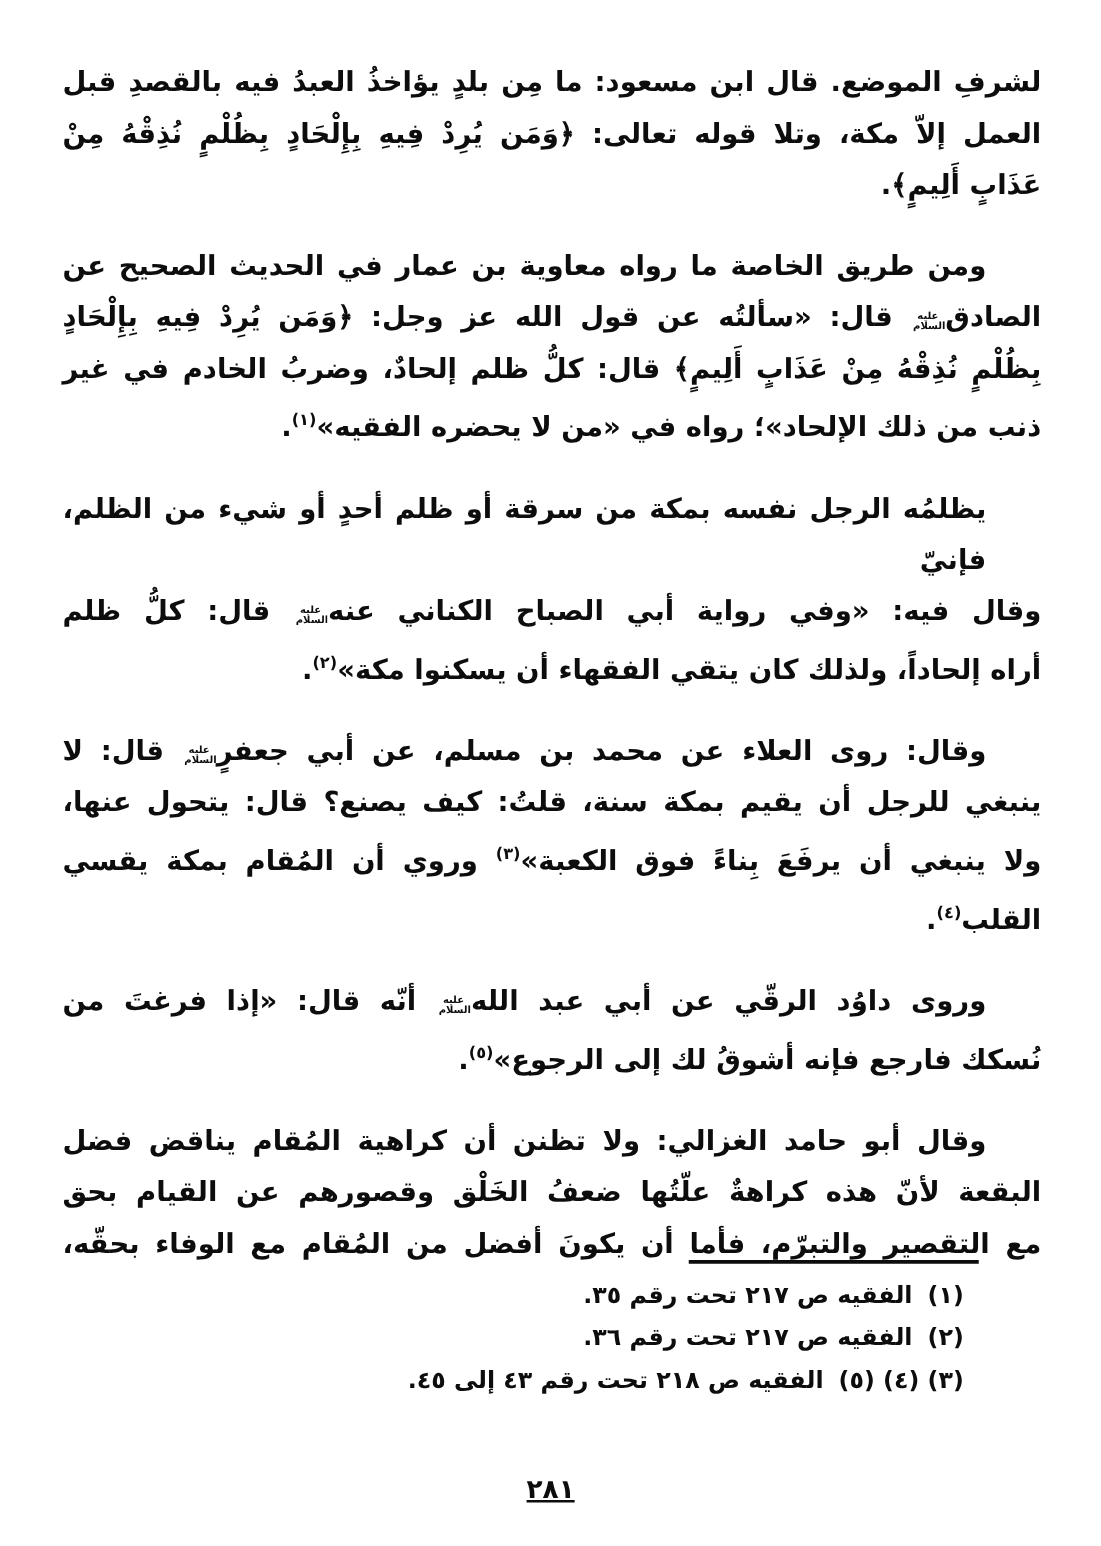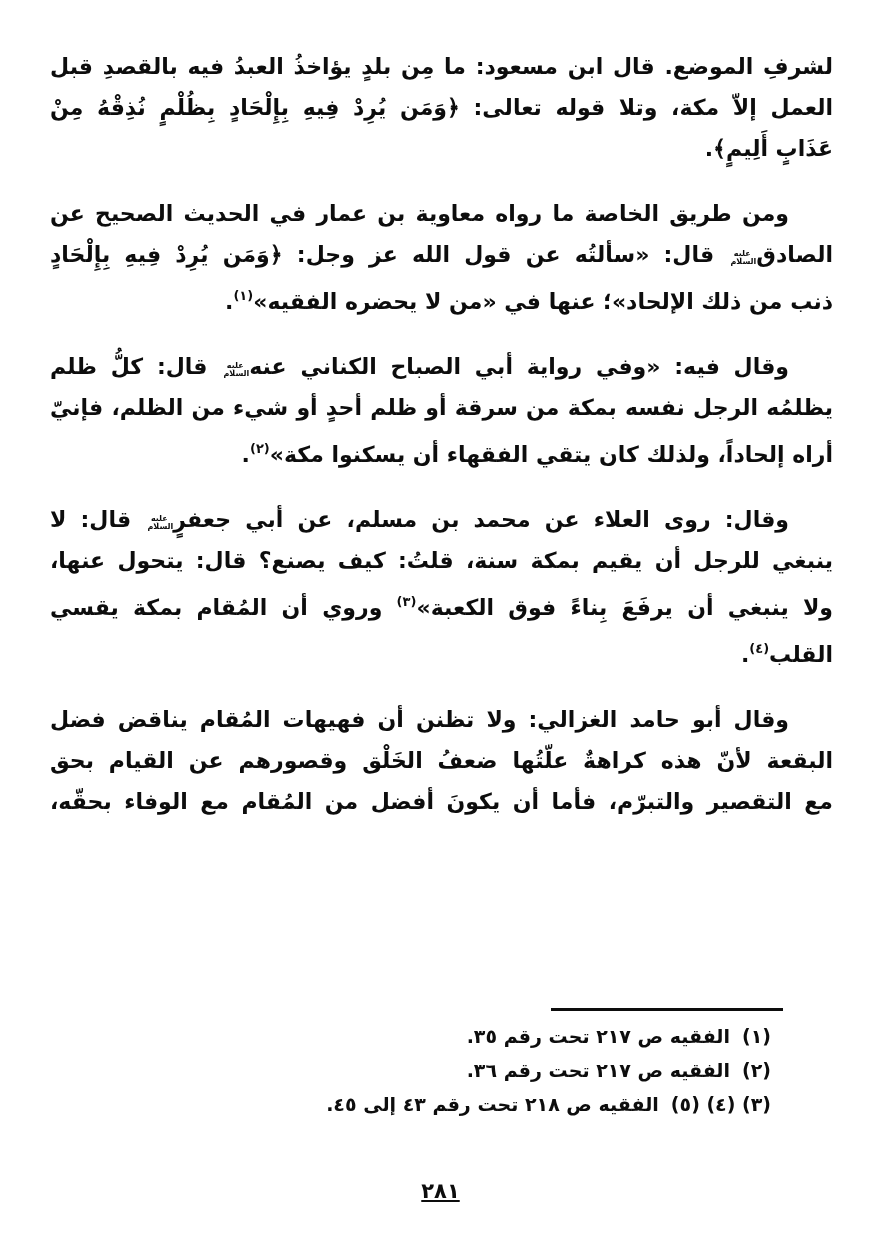--- a/index.html
+++ b/index.html
@@ -81,35 +81,40 @@
 <div class="page" style="--ink: #0d0d0d; --paper: #ffffff;">
   <div class="body-text" id="paragraphs">
       <div class="para">
         <div class="line"><span class="r-b">لشرفِ الموضع. قال ابن مسعود: ما مِن بلدٍ يؤاخذُ العبدُ فيه بالقصدِ قبل</span></div>
         <div class="line"><span class="r-b">العمل إلاّ مكة، وتلا قوله تعالى: </span><span class="r-q">﴿وَمَن يُرِدْ فِيهِ بِإِلْحَادٍ بِظُلْمٍ نُذِقْهُ مِنْ</span></div>
         <div class="line end"><span class="r-q">عَذَابٍ أَلِيمٍ﴾</span><span class="r-b">.</span></div>
       </div>
       <div class="para indent">
         <div class="line"><span class="r-b">ومن طريق الخاصة ما رواه معاوية بن عمار في الحديث الصحيح عن</span></div>
         <div class="line"><span class="r-b">الصادق</span><span class="r-h">عليه السلام</span><span class="r-b"> قال: «سألتُه عن قول الله عز وجل: </span><span class="r-q">﴿وَمَن يُرِدْ فِيهِ بِإِلْحَادٍ</span></div>
-        <div class="line end"><span class="r-b">ذنب من ذلك الإلحاد»؛ عنها في «من لا يحضره الفقيه»</span><span class="r-sup">(١)</span><span class="r-b">.</span></div>
+        <div class="line"><span class="r-q">بِظُلْمٍ نُذِقْهُ مِنْ عَذَابٍ أَلِيمٍ﴾</span><span class="r-b"> قال: كلُّ ظلم إلحادٌ، وضربُ الخادم في غير</span></div>
+        <div class="line end"><span class="r-b">ذنب من ذلك الإلحاد»؛ رواه في «من لا يحضره الفقيه»</span><span class="r-sup">(١)</span><span class="r-b">.</span></div>
       </div>
       <div class="para indent">
+        <div class="line"><span class="r-b">يظلمُه الرجل نفسه بمكة من سرقة أو ظلم أحدٍ أو شيء من الظلم، فإنيّ</span></div>
         <div class="line"><span class="r-b">وقال فيه: «وفي رواية أبي الصباح الكناني عنه</span><span class="r-h">عليه السلام</span><span class="r-b"> قال: كلُّ ظلم</span></div>
-        <div class="line"><span class="r-b">يظلمُه الرجل نفسه بمكة من سرقة أو ظلم أحدٍ أو شيء من الظلم، فإنيّ</span></div>
         <div class="line end"><span class="r-b">أراه إلحاداً، ولذلك كان يتقي الفقهاء أن يسكنوا مكة»</span><span class="r-sup">(٢)</span><span class="r-b">.</span></div>
       </div>
       <div class="para indent">
         <div class="line"><span class="r-b">وقال: روى العلاء عن محمد بن مسلم، عن أبي جعفرٍ</span><span class="r-h">عليه السلام</span><span class="r-b"> قال: لا</span></div>
         <div class="line"><span class="r-b">ينبغي للرجل أن يقيم بمكة سنة، قلتُ: كيف يصنع؟ قال: يتحول عنها،</span></div>
         <div class="line"><span class="r-b">ولا ينبغي أن يرفَعَ بِناءً فوق الكعبة»</span><span class="r-sup">(٣)</span><span class="r-b"> وروي أن المُقام بمكة يقسي</span></div>
         <div class="line end"><span class="r-b">القلب</span><span class="r-sup">(٤)</span><span class="r-b">.</span></div>
       </div>
       <div class="para indent">
-        <div class="line"><span class="r-b">وقال أبو حامد الغزالي: ولا تظنن أن فهيهات المُقام يناقض فضل</span></div>
+        <div class="line"><span class="r-b">وروى داوُد الرقّي عن أبي عبد الله</span><span class="r-h">عليه السلام</span><span class="r-b"> أنّه قال: «إذا فرغتَ من</span></div>
+        <div class="line end"><span class="r-b">نُسكك فارجع فإنه أشوقُ لك إلى الرجوع»</span><span class="r-sup">(٥)</span><span class="r-b">.</span></div>
+      </div>
+      <div class="para indent">
+        <div class="line"><span class="r-b">وقال أبو حامد الغزالي: ولا تظنن أن كراهية المُقام يناقض فضل</span></div>
         <div class="line"><span class="r-b">البقعة لأنّ هذه كراهةٌ علّتُها ضعفُ الخَلْق وقصورهم عن القيام بحق</span></div>
         <div class="line"><span class="r-b">مع التقصير والتبرّم، فأما أن يكونَ أفضل من المُقام مع الوفاء بحقّه،</span></div>
       </div>
     </div>
 
   <div class="footnotes">
     <div class="fn-rule"></div>
     <div id="fn-list">
         <div class="fn-line"><span class="fn-marker">(١)</span><span>الفقيه ص ٢١٧ تحت رقم ٣٥.</span></div>
         <div class="fn-line"><span class="fn-marker">(٢)</span><span>الفقيه ص ٢١٧ تحت رقم ٣٦.</span></div>

